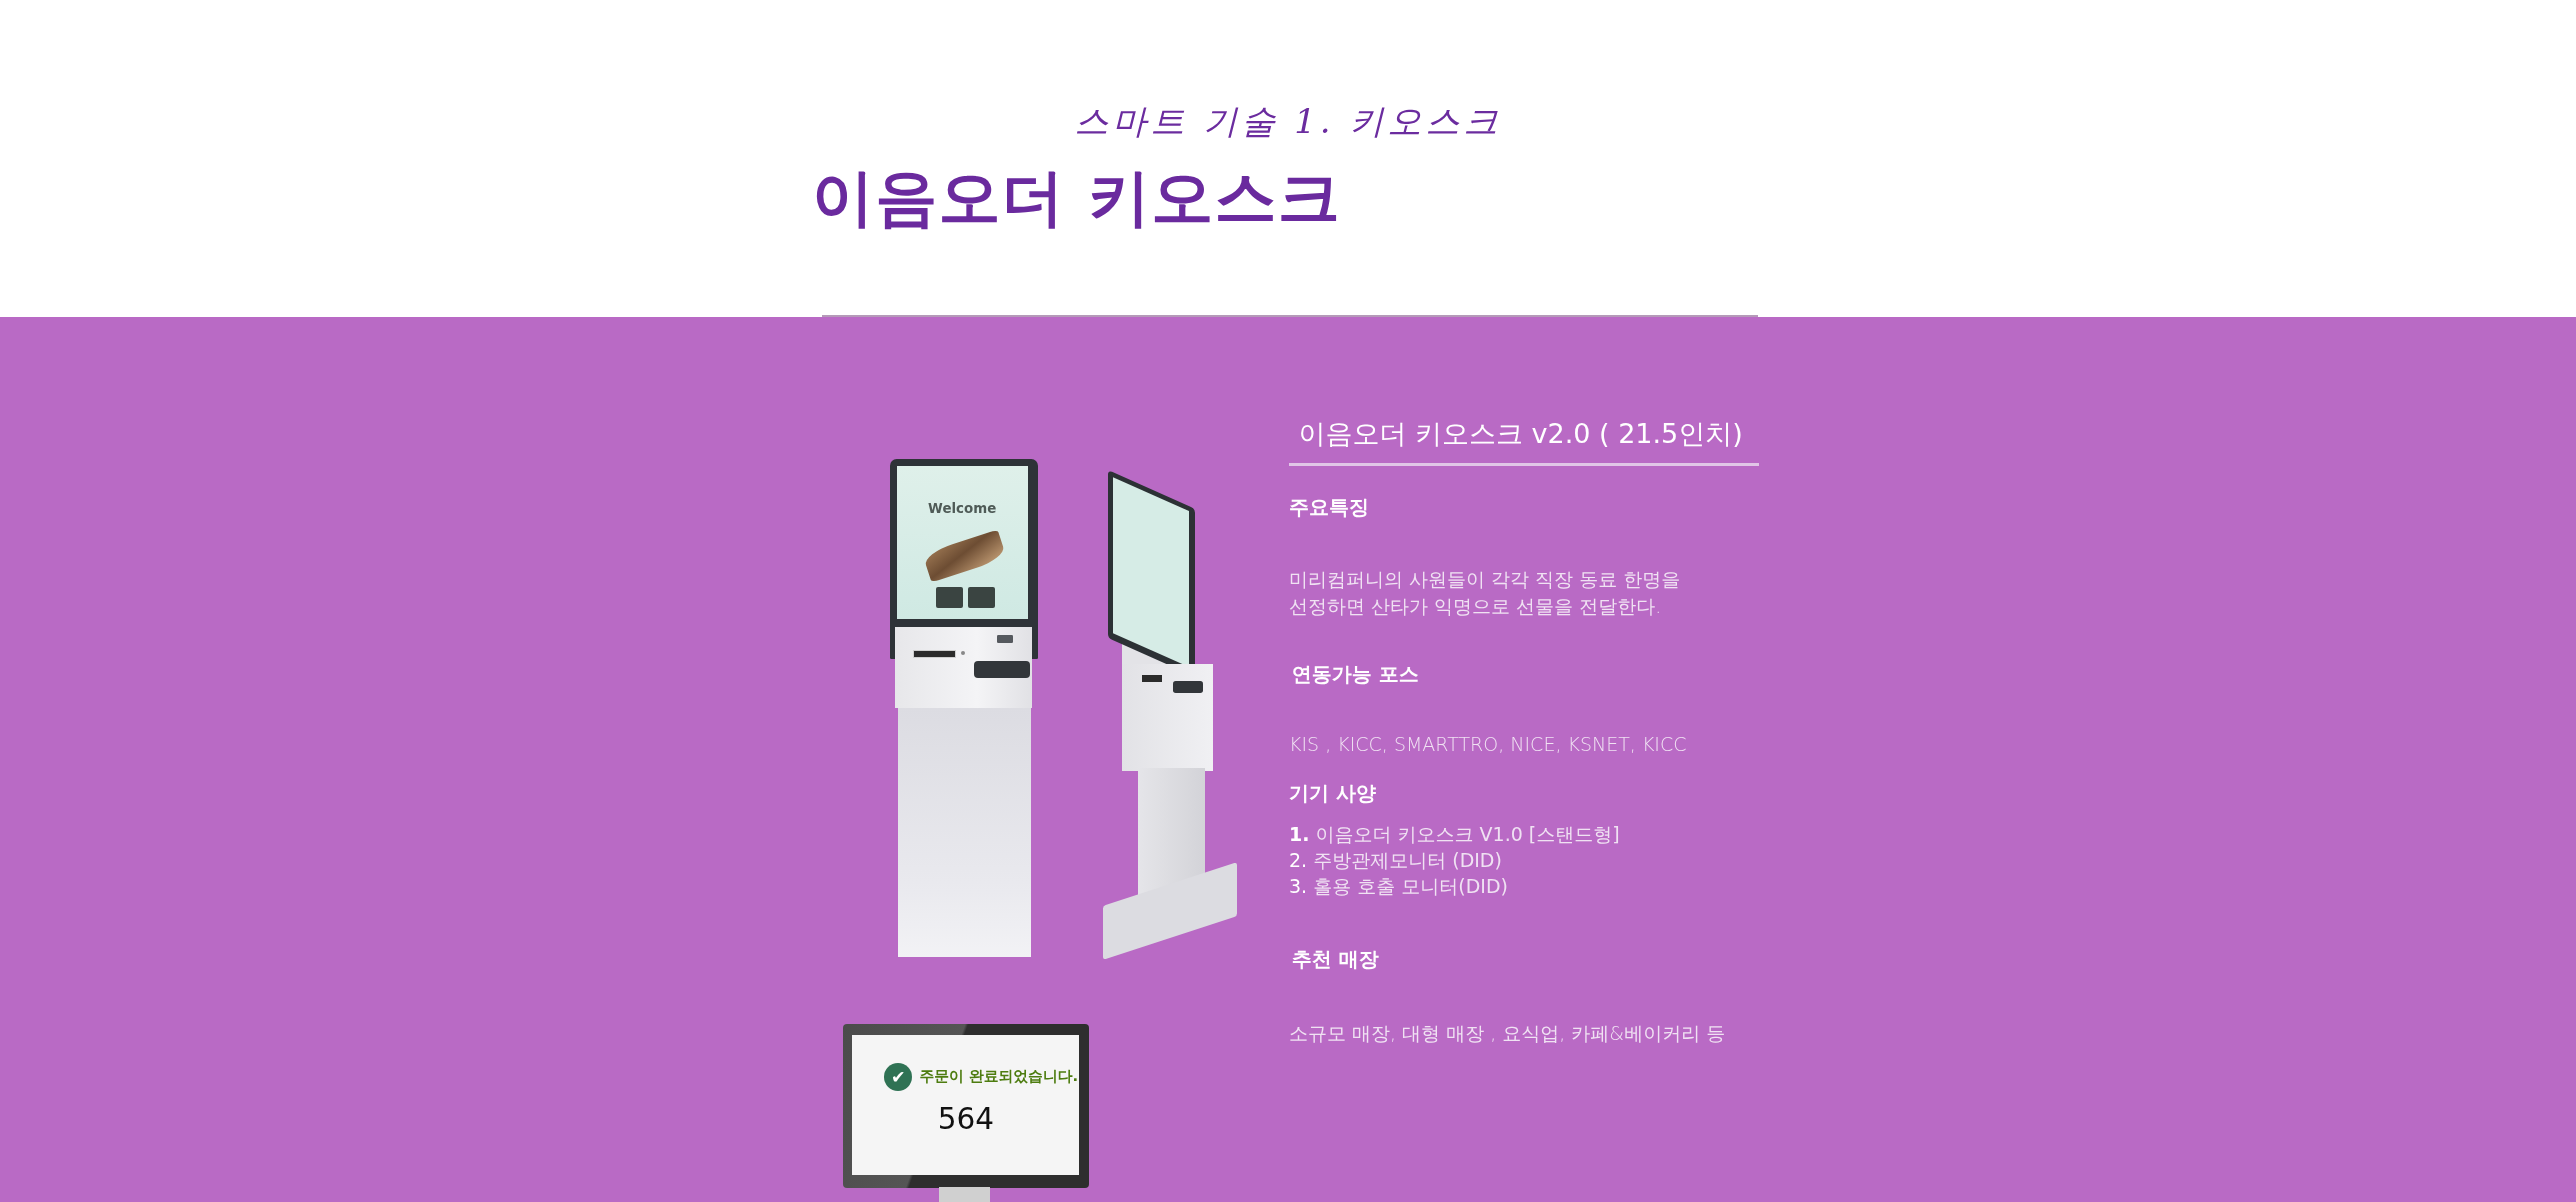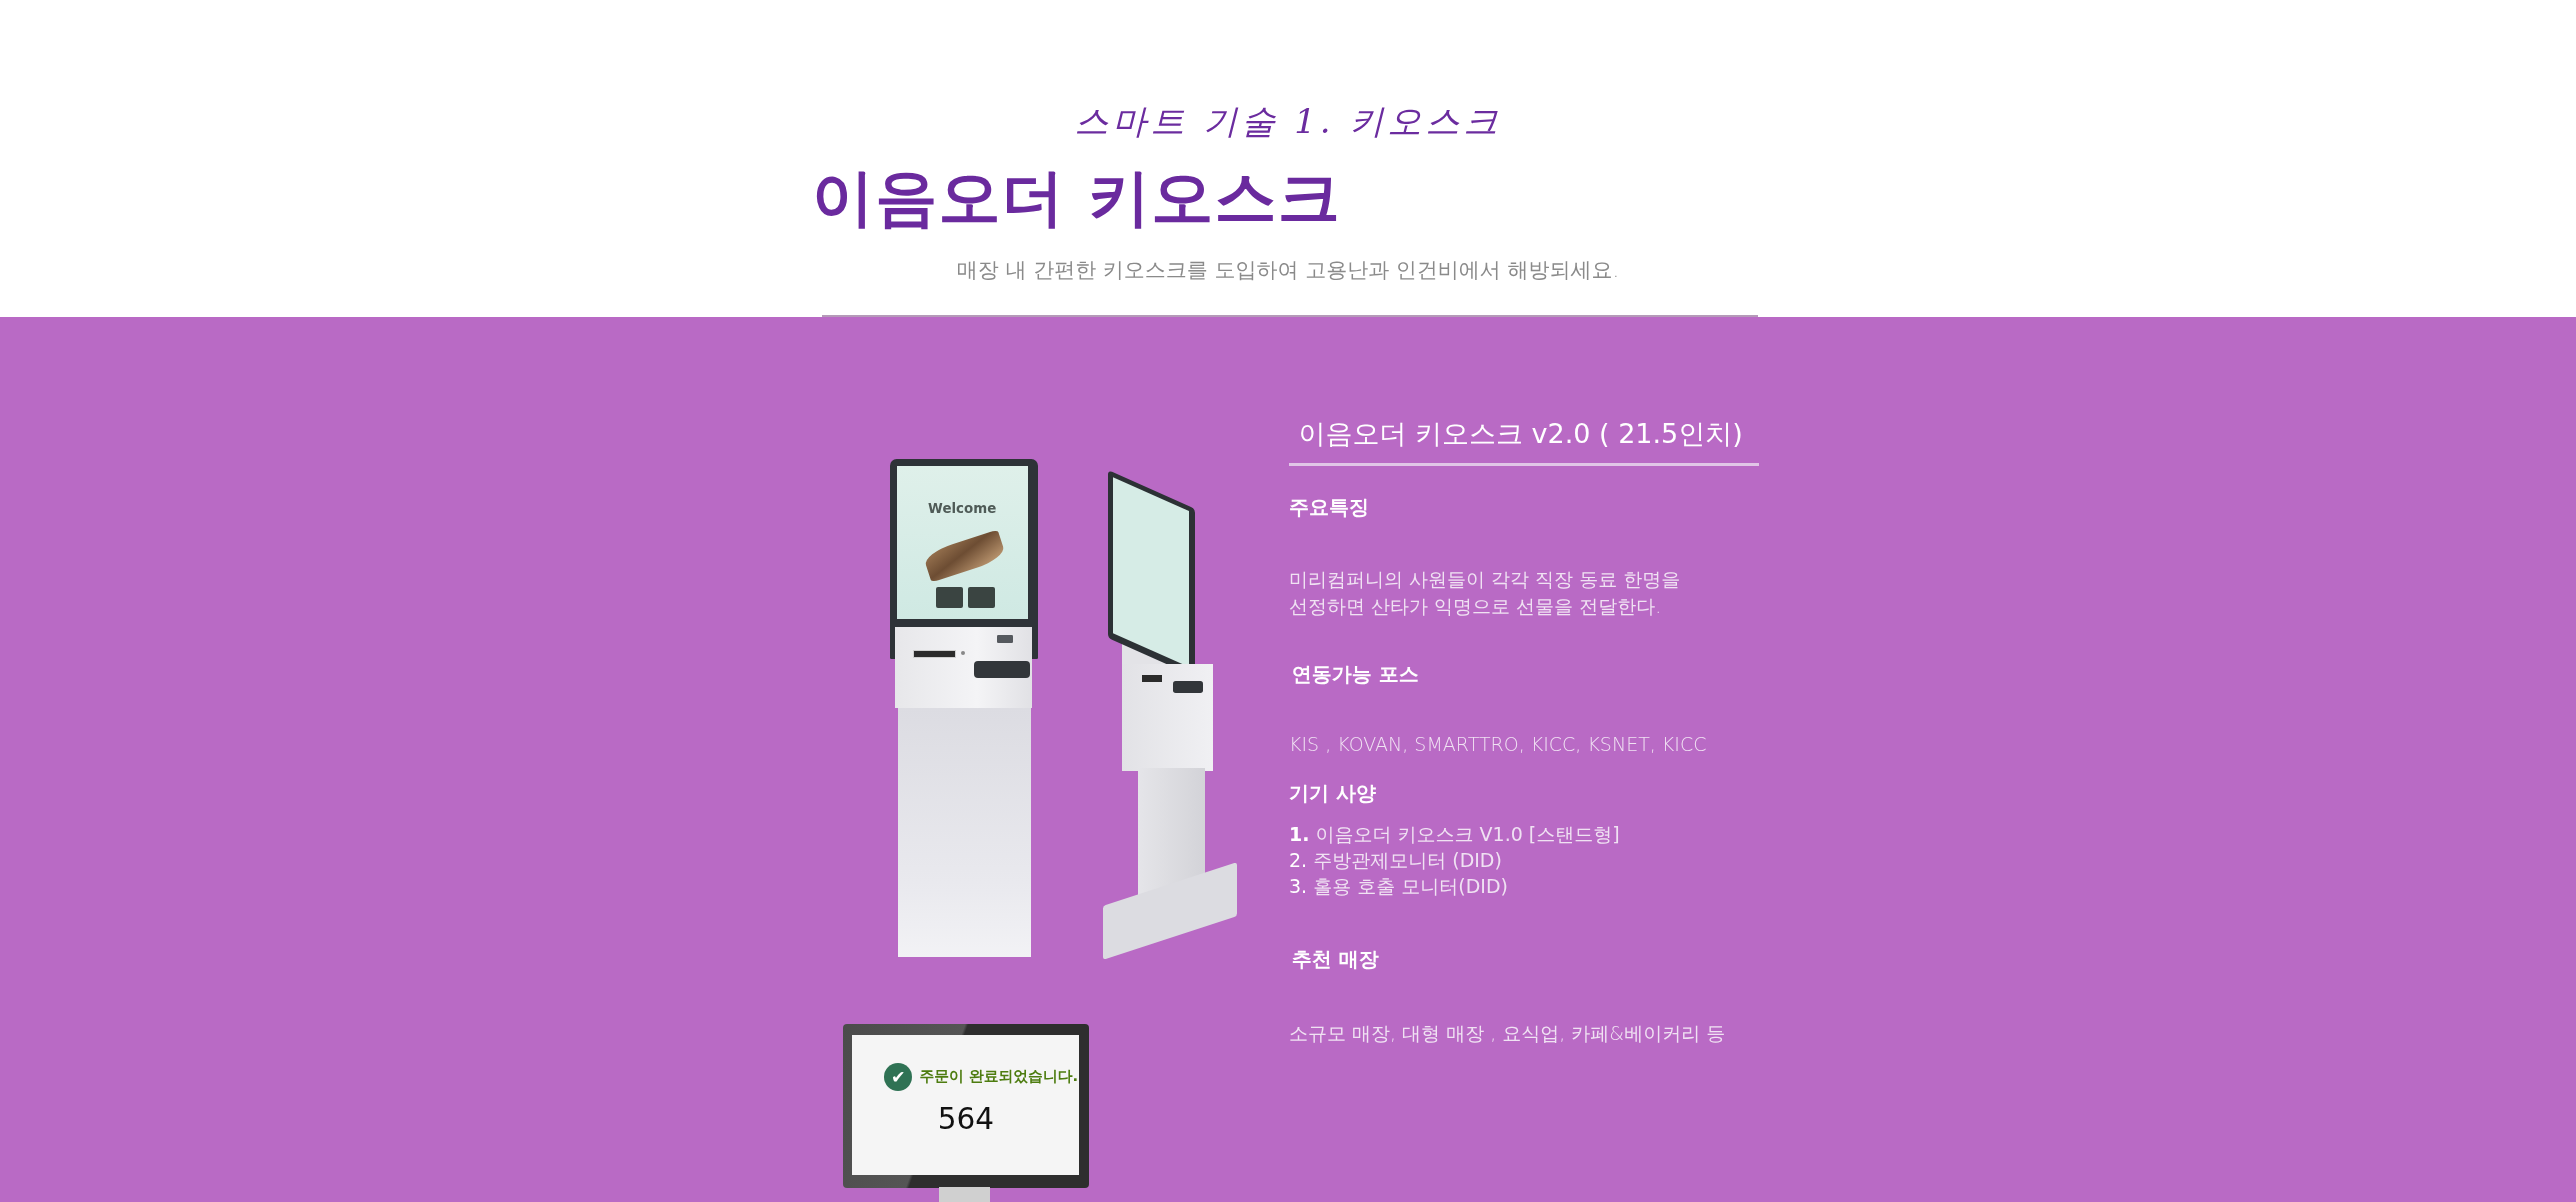--- a/index.html
+++ b/index.html
@@ -139,21 +139,20 @@
     position: absolute; left: 2.7px; top: 1159px; width: 443px;
     font-family: "DejaVu Sans", sans-serif; font-size: 10.7px; line-height: 17px; color: #ecd5f0;
   }
 </style>
 </head>
 <body>
 
 <section class="hero">
   <div class="eyebrow">스마트 기술 1. 키오스크</div>
   <h1 class="page-title">이음오더 키오스크</h1>
-  <p class="tagline">매장 내 간편한 키오스크를 도입하여 고용난과 인건비에서 해방되세요.</p>
 </section>
 
 <section class="band"></section>
 <div class="divider-top"></div>
 
 <div class="kiosk-front">
   <div class="kf-screen-frame">
     <div class="kf-screen">
       <div class="kf-welcome">Welcome</div>
       <div class="kf-food"></div>
@@ -193,21 +192,21 @@
 
 <section class="info">
   <h2 class="product-title">이음오더 키오스크 v2.0 ( 21.5인치)</h2>
   <div class="product-underline"></div>
 
   <h3 class="sec-heading" style="top:494px">주요특징</h3>
   <p class="sec-text" style="top:542px">미리컴퍼니의 사원들이 각각 직장 동료 한명을</p>
   <p class="sec-text" style="top:569px">선정하면 산타가 익명으로 선물을 전달한다.</p>
 
   <h3 class="sec-heading" style="top:661px; left:2.7px">연동가능 포스</h3>
-  <p class="sec-text" style="top:707px">KIS , KOVAN, SMARTTRO, KICC, KSNET, KICC</p>
+  <p class="sec-text" style="top:707px">KIS , KICC, SMARTTRO, NICE, KSNET, KICC</p>
 
   <h3 class="sec-heading" style="top:780px">기기 사양</h3>
   <ul class="sec-list" style="top:821px">
     <li><span class="num">1.</span> <span>이음오더 키오스크 V1.0 [스탠드형]</span></li>
     <li><span class="num">2.</span> <span>주방관제모니터 (DID)</span></li>
     <li><span class="num">3.</span> <span>홀용 호출 모니터(DID)</span></li>
   </ul>
 
   <h3 class="sec-heading" style="top:946px; left:2.7px">추천 매장</h3>
   <p class="sec-text" style="top:996px">소규모 매장, 대형 매장 , 요식업, 카페&amp;베이커리 등</p>

